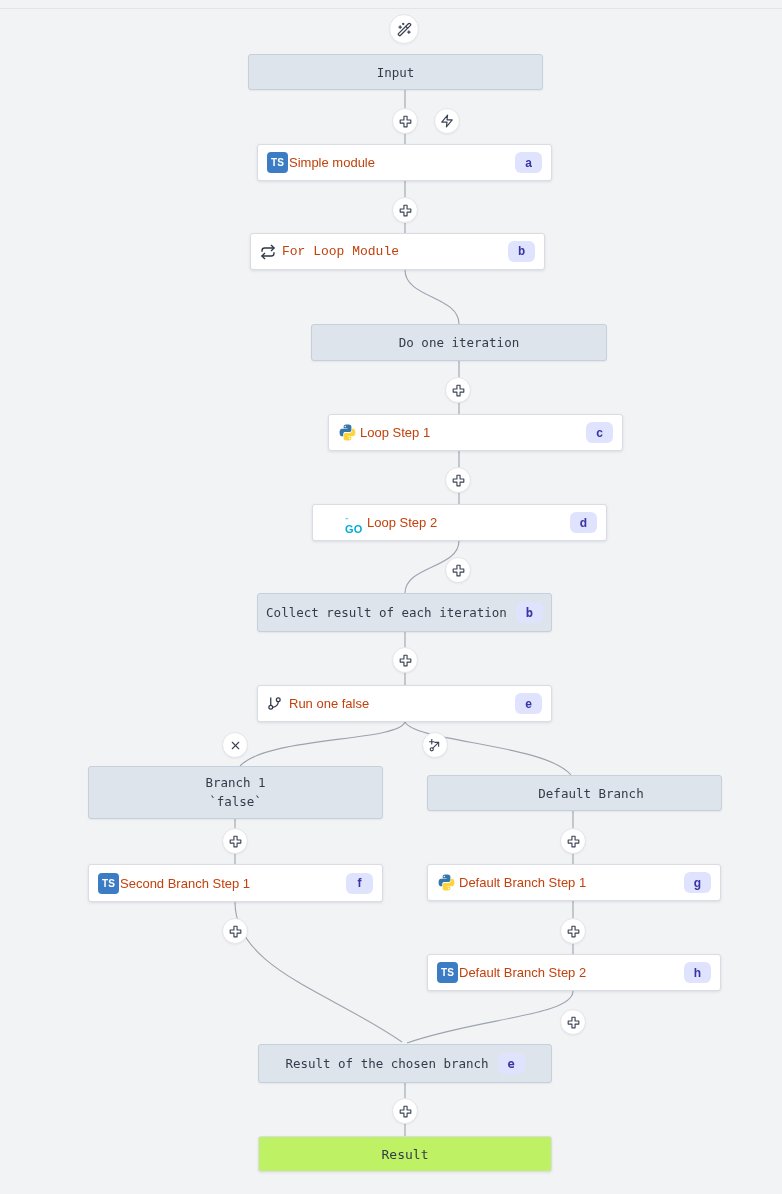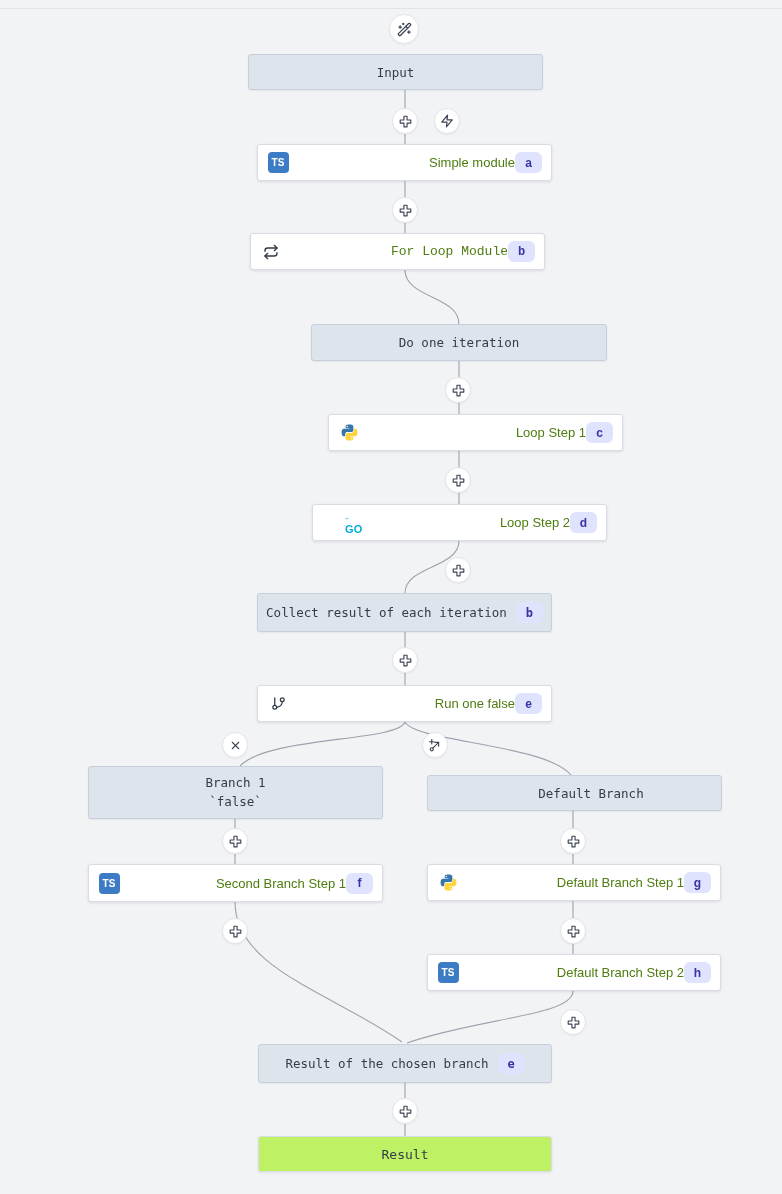--- a/index.html
+++ b/index.html
@@ -22,22 +22,22 @@
     padding:0 9px;
   }
   .node.virtual{
     background:#dde4ec;border:1px solid #c6d0da;
     box-shadow:0 1px 2px rgba(15,23,42,.06);
     font-family:"DejaVu Sans Mono","Liberation Mono",monospace;
     font-size:12.5px;color:#333c48;
     justify-content:center;gap:9px;padding:0 8px;
   }
   .node.virtual.twoline{flex-direction:column;gap:2px;line-height:1.35;justify-content:center;}
-  .node .mid-label{flex:1;text-align:right;color:#4d7c0f;}
-  .iconbox{width:22px;display:flex;align-items:center;justify-content:center;flex-shrink:0;}
+  .node .mid-label{flex:1;text-align:left;color:#c2410c;}
+  .iconbox{width:22px;display:flex;align-items:center;flex-shrink:0;}
   .badge{
     width:27px;height:21px;border-radius:6px;background:#dfe3fd;color:#3834a4;
     font-weight:bold;font-size:12px;display:flex;align-items:center;justify-content:center;
     flex-shrink:0;
   }
   .ts-icon{
     width:21px;height:21px;border-radius:4px;background:#3b7cc4;color:#ffffff;
     font-weight:bold;font-size:10px;display:flex;align-items:center;justify-content:center;
   }
   .go-logo{color:#00acd7;font-weight:bold;font-size:11px;letter-spacing:.3px;}

